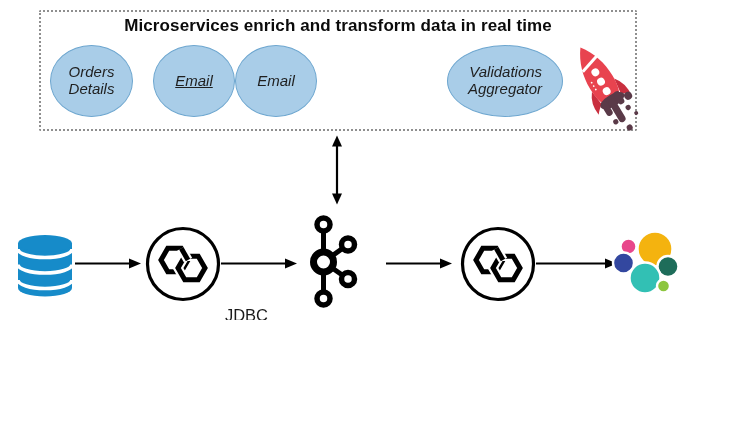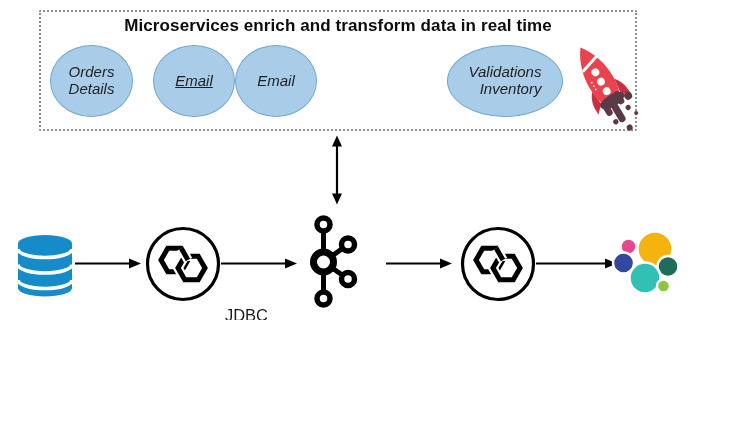--- a/index.html
+++ b/index.html
@@ -70,21 +70,21 @@
 <div id="stage">
 
   <div id="ms-box"></div>
   <div id="ms-title">Microservices enrich and transform data in real time</div>
 
   <div id="svc0" class="svc">Orders
 Details</div>
   <div id="svc1" class="svc">Email</div>
   <div id="svc2" class="svc">Email</div>
   <div id="svc4" class="svc">Validations
-Inventory</div>
+Aggregator</div>
 
   <div id="source-label" class="conn-label">JDBC
 source connector</div>
 
   <svg width="756" height="425" viewBox="0 0 756 425" style="position:absolute;left:0;top:0;">
 
     <defs>
       <path id="hexp" d="M13.5 0 L6.75 11.7 L-6.75 11.7 L-13.5 0 L-6.75 -11.7 L6.75 -11.7 Z"></path>
     </defs>
 

